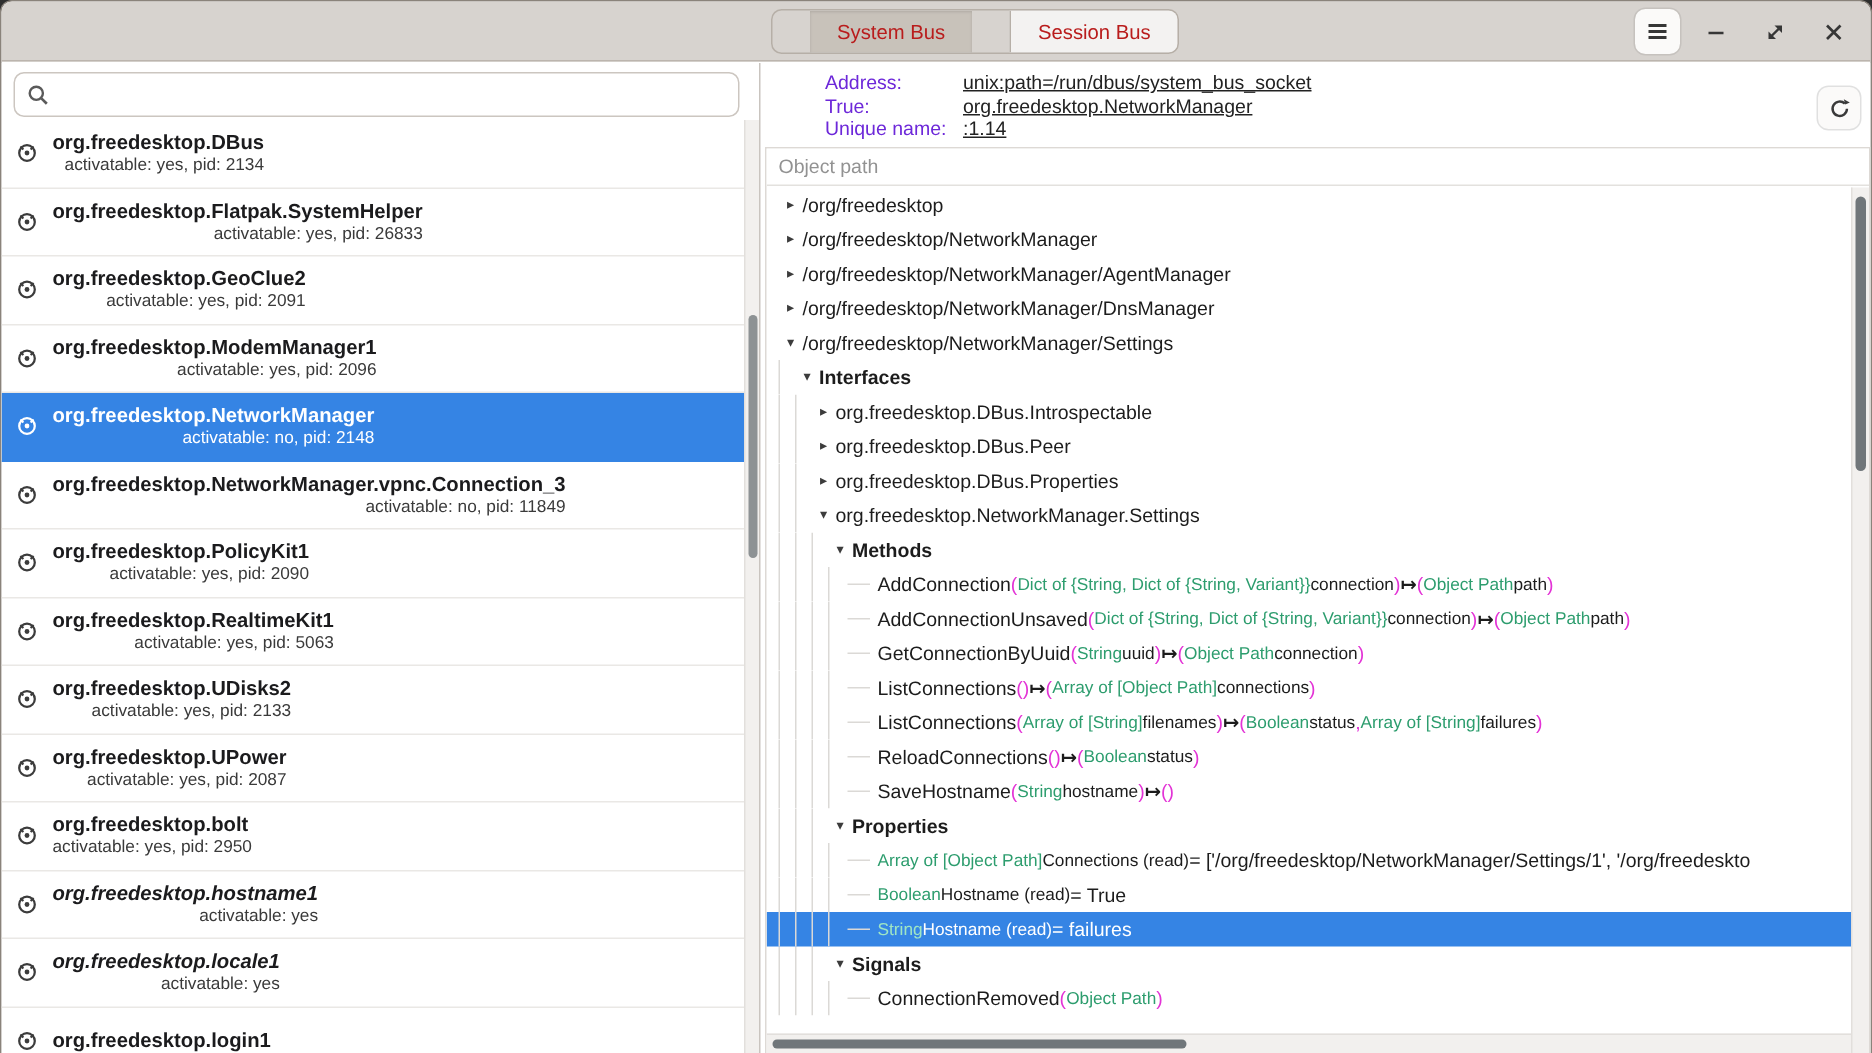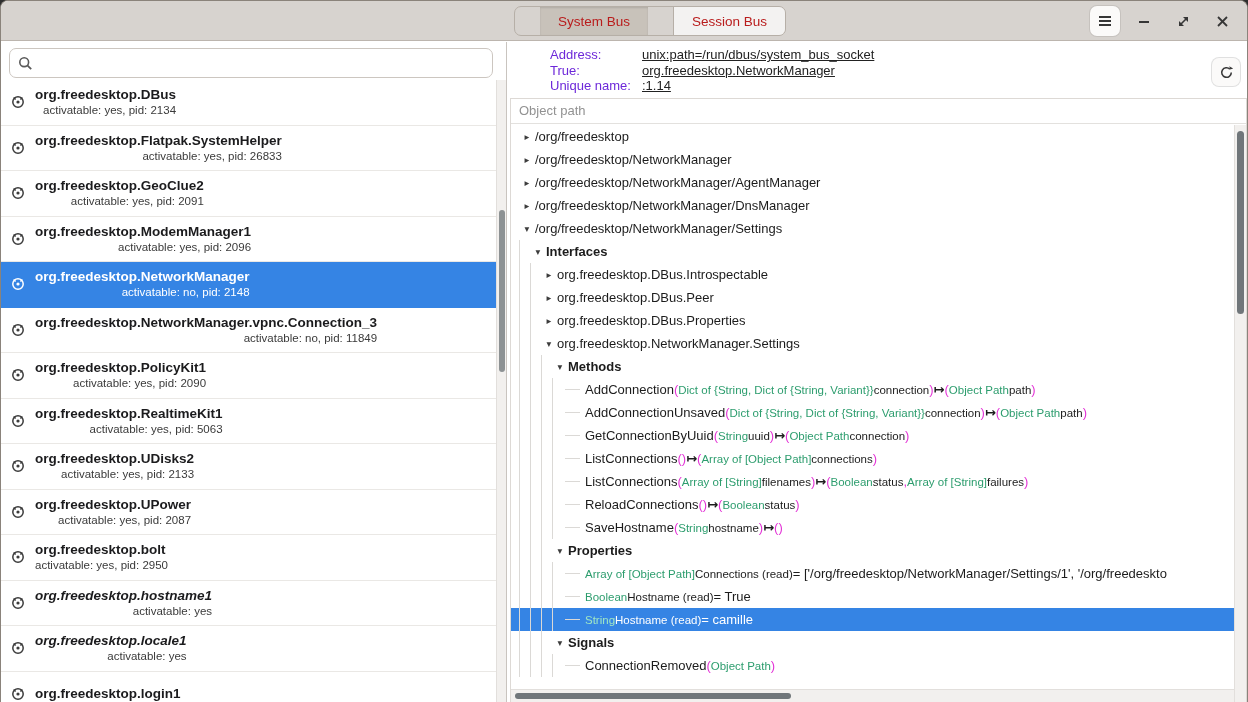--- a/index.html
+++ b/index.html
@@ -547,21 +547,21 @@
             <span class="tk-val"> = True</span>
           </div>
           <div class="trow sel">
             <span class="guide"></span>
             <span class="guide"></span>
             <span class="guide"></span>
             <span class="guide"></span>
             <span class="dash"></span>
             <span class="tk-type">String</span>
             <span class="tk-arg"> Hostname (read)</span>
-            <span class="tk-val"> = camille</span>
+            <span class="tk-val"> = failures</span>
           </div>
           <div class="trow b">
             <span class="guide"></span>
             <span class="guide"></span>
             <span class="guide"></span>
             <span class="exp">▾</span>
             <span class="tk-name">Signals</span>
           </div>
           <div class="trow">
             <span class="guide"></span>

